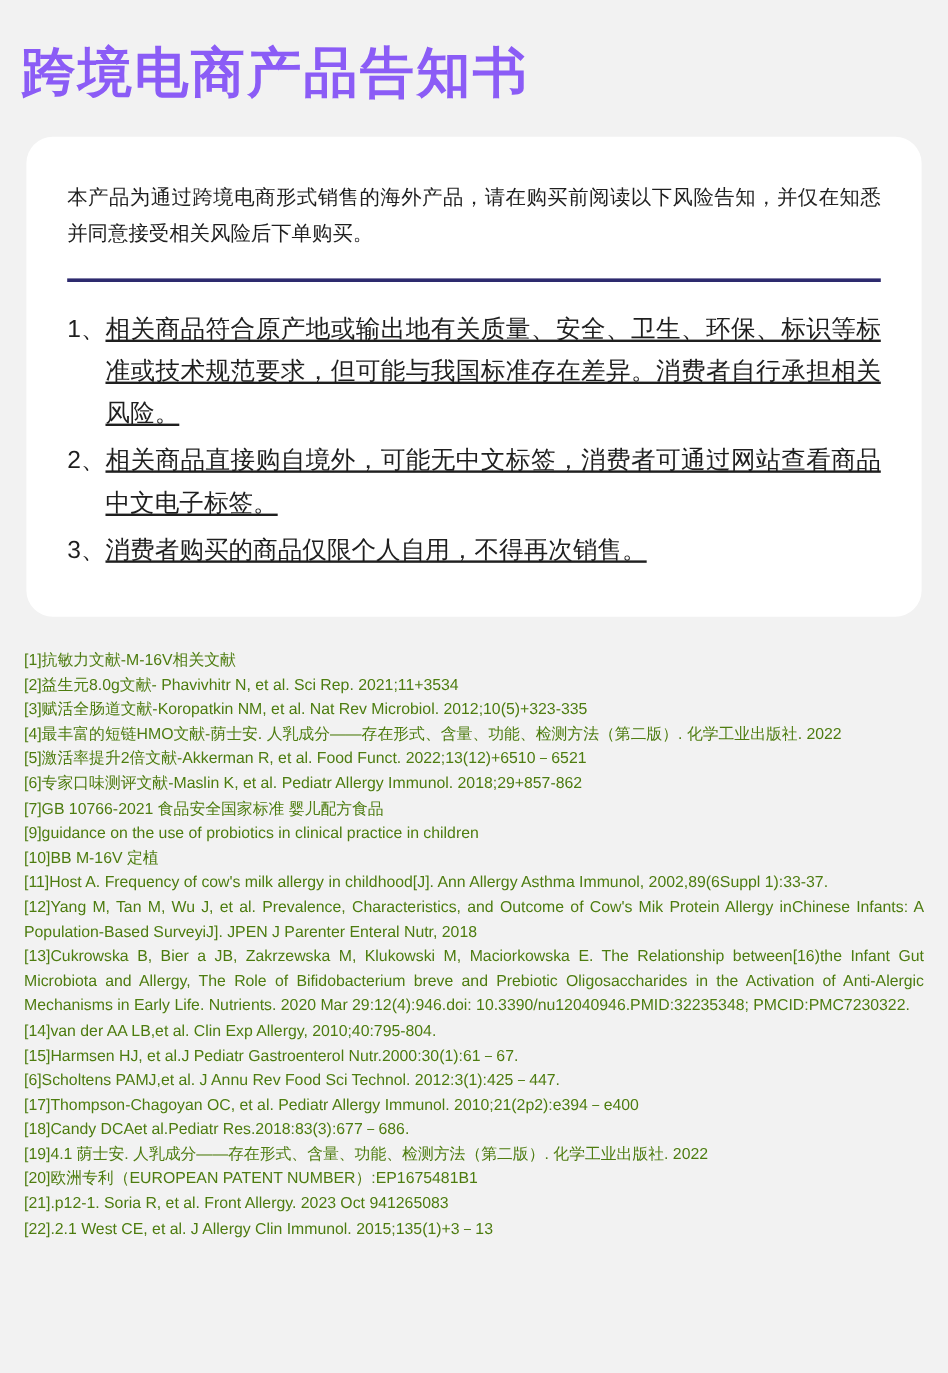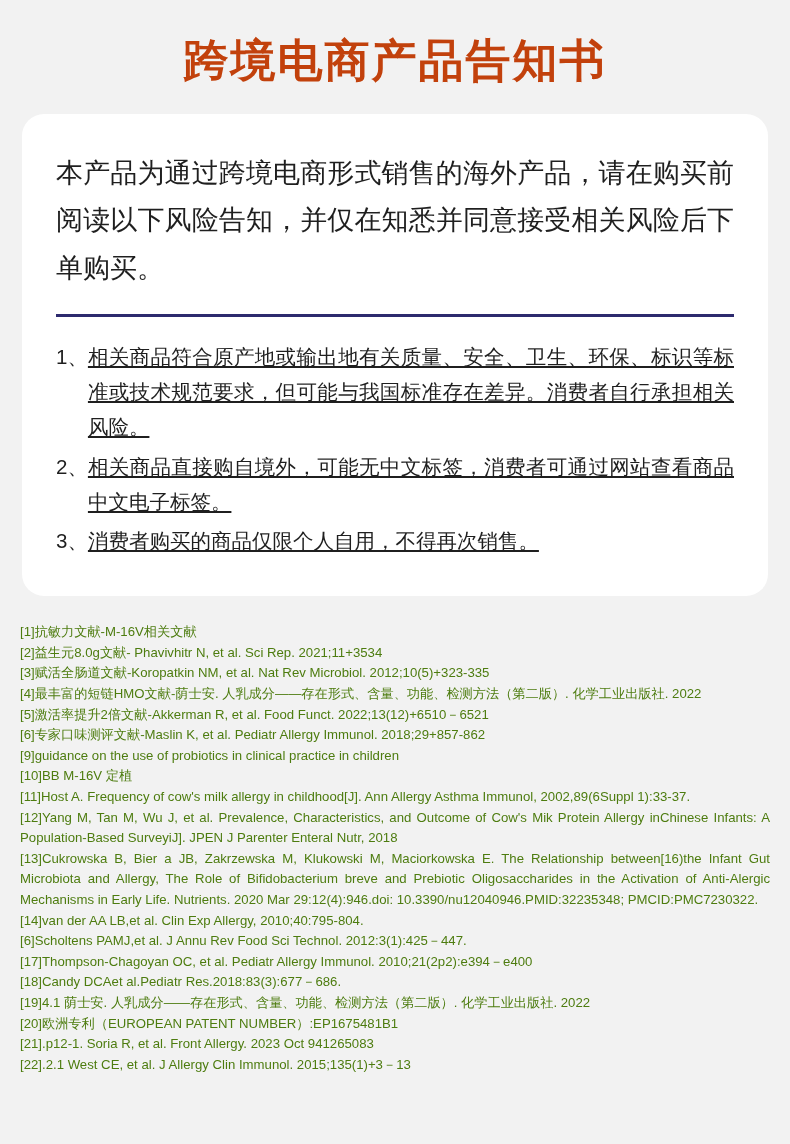--- a/index.html
+++ b/index.html
@@ -15,37 +15,36 @@
     overflow: hidden;
   }
   .page {
     position: relative;
     width: 790px;
     height: 1144px;
     box-sizing: border-box;
     padding: 0 18px;
   }
   .title {
-    text-align: center;
     font-size: 45px;
     font-weight: bold;
     letter-spacing: 2px;
-    color: #c2410c;
+    color: #8b5cf6;
     margin: 34px 0 26px 0;
     line-height: 1.2;
   }
   .notice-card {
     background: #ffffff;
     border-radius: 22px;
     margin: 0 4px;
     padding: 36px 34px 34px 34px;
     box-sizing: border-box;
   }
   .intro {
-    font-size: 27px;
+    font-size: 17px;
     line-height: 1.75;
     color: #1f1f1f;
     text-align: justify;
     margin: 0 0 22px 0;
   }
   .divider {
     height: 3px;
     background: #2d2a6e;
     width: 100%;
     margin: 0 0 22px 0;
@@ -110,26 +109,28 @@
     </ul>
   </div>
 
   <div class="refs">
     <p class="ref-line">[1]抗敏力文献-M-16V相关文献</p>
     <p class="ref-line">[2]益生元8.0g文献- Phavivhitr N, et al. Sci Rep. 2021;11+3534</p>
     <p class="ref-line">[3]赋活全肠道文献-Koropatkin NM, et al. Nat Rev Microbiol. 2012;10(5)+323-335</p>
     <p class="ref-line">[4]最丰富的短链HMO文献-荫士安. 人乳成分——存在形式、含量、功能、检测方法（第二版）. 化学工业出版社. 2022</p>
     <p class="ref-line">[5]激活率提升2倍文献-Akkerman R, et al. Food Funct. 2022;13(12)+6510－6521</p>
     <p class="ref-line">[6]专家口味测评文献-Maslin K, et al. Pediatr Allergy Immunol. 2018;29+857-862</p>
+    <p class="ref-line">[7]GB 10766-2021 食品安全国家标准 婴儿配方食品</p>
     <p class="ref-line">[9]guidance on the use of probiotics in clinical practice in children</p>
     <p class="ref-line">[10]BB M-16V 定植</p>
     <p class="ref-line">[11]Host A. Frequency of cow's milk allergy in childhood[J]. Ann Allergy Asthma Immunol, 2002,89(6Suppl 1):33-37.</p>
     <p class="ref-line">[12]Yang M, Tan M, Wu J, et al. Prevalence, Characteristics, and Outcome of Cow's Mik Protein Allergy inChinese Infants: A Population-Based SurveyiJ]. JPEN J Parenter Enteral Nutr, 2018</p>
     <p class="ref-line">[13]Cukrowska B, Bier a JB, Zakrzewska M, Klukowski M, Maciorkowska E. The Relationship between[16)the Infant Gut Microbiota and Allergy, The Role of Bifidobacterium breve and Prebiotic Oligosaccharides in the Activation of Anti-Alergic Mechanisms in Early Life. Nutrients. 2020 Mar 29:12(4):946.doi: 10.3390/nu12040946.PMID:32235348; PMCID:PMC7230322.</p>
     <p class="ref-line">[14]van der AA LB,et al. Clin Exp Allergy, 2010;40:795-804.</p>
+    <p class="ref-line">[15]Harmsen HJ, et al.J Pediatr Gastroenterol Nutr.2000:30(1):61－67.</p>
     <p class="ref-line">[6]Scholtens PAMJ,et al. J Annu Rev Food Sci Technol. 2012:3(1):425－447.</p>
     <p class="ref-line">[17]Thompson-Chagoyan OC, et al. Pediatr Allergy Immunol. 2010;21(2p2):e394－e400</p>
     <p class="ref-line">[18]Candy DCAet al.Pediatr Res.2018:83(3):677－686.</p>
     <p class="ref-line">[19]4.1 荫士安. 人乳成分——存在形式、含量、功能、检测方法（第二版）. 化学工业出版社. 2022</p>
     <p class="ref-line">[20]欧洲专利（EUROPEAN PATENT NUMBER）:EP1675481B1</p>
     <p class="ref-line">[21].p12-1. Soria R, et al. Front Allergy. 2023 Oct 941265083</p>
     <p class="ref-line">[22].2.1 West CE, et al. J Allergy Clin Immunol. 2015;135(1)+3－13</p>
   </div>
 
 </div>

